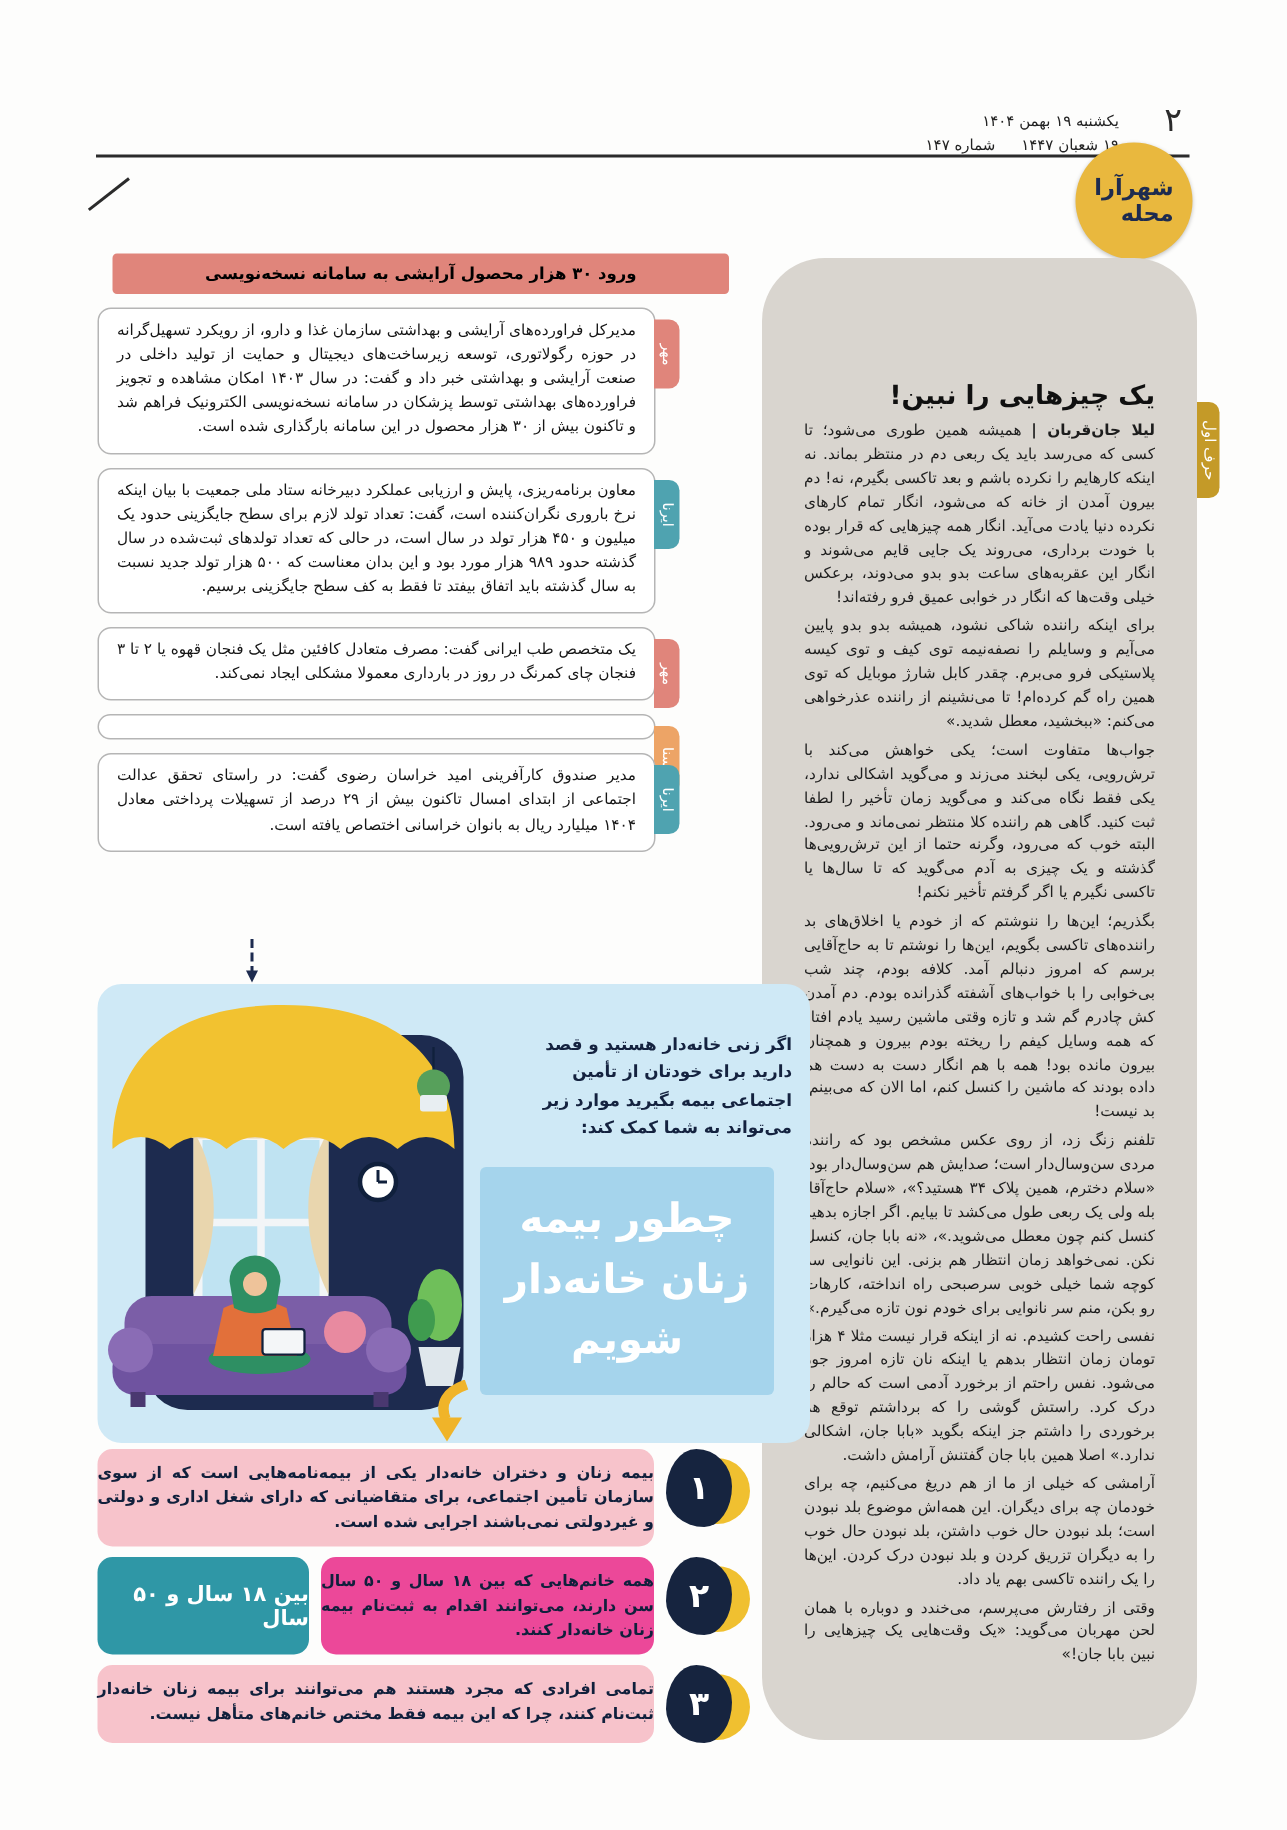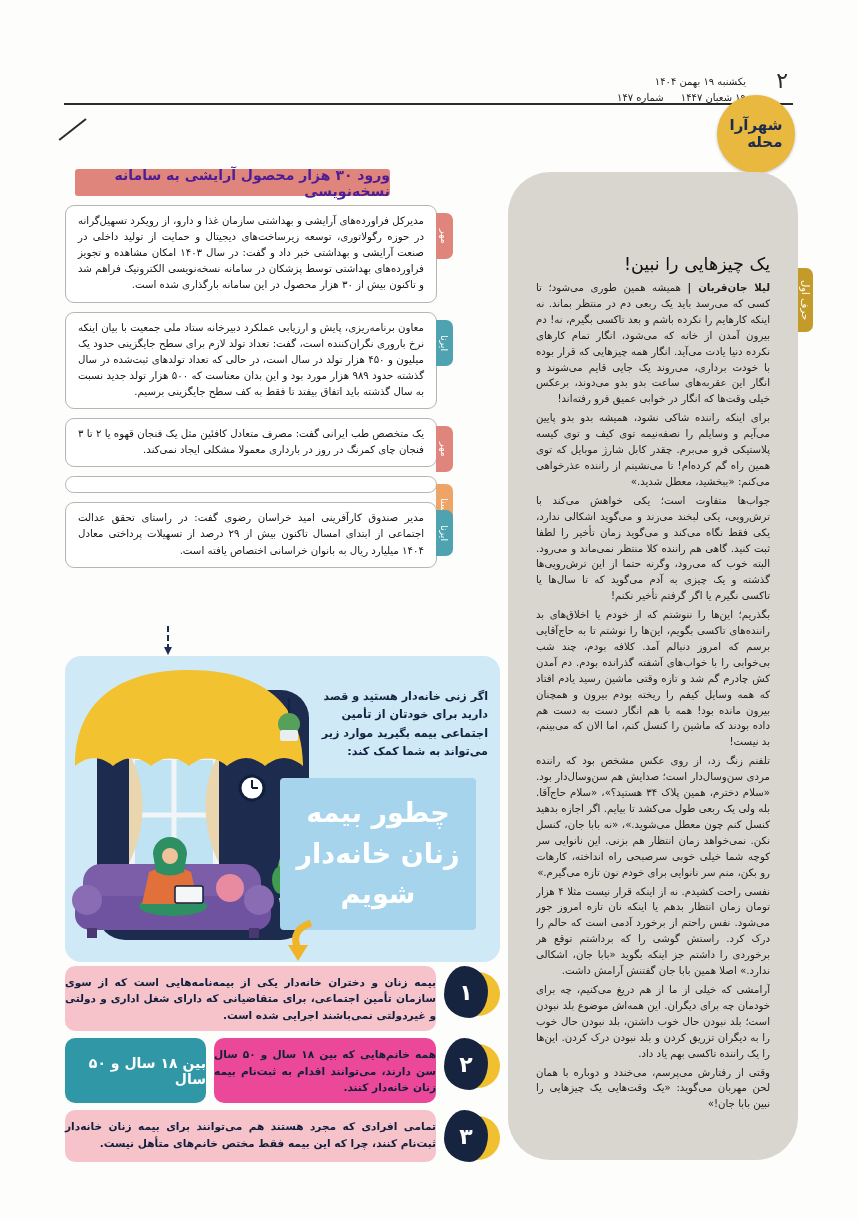--- a/index.html
+++ b/index.html
@@ -12,49 +12,49 @@
           transform:rotate(-38deg);transform-origin:right center;}
   .page-num{position:absolute;top:68px;right:70px;font-size:22px;color:#2b2b2b;}
   .dates{position:absolute;top:74px;right:112px;text-align:right;font-size:10px;color:#222;line-height:1.55;}
   .dates .l2 span{margin-left:14px;}
   .logo{position:absolute;top:95px;right:63px;width:78px;height:78px;border-radius:50%;
         background:#e9b83e;display:flex;align-items:center;justify-content:center;text-align:right;
         color:#1d2b4f;font-weight:bold;font-size:15px;line-height:1.15;white-space:pre-line;
         box-shadow:0 1px 3px rgba(0,0,0,.25);}
 
   
-  .headline{position:absolute;top:169px;left:75px;width:315px;height:27px;background:#e0857b;
-            color:#4c1d95;font-weight:bold;font-size:14px;display:flex;align-items:center;
+  .headline{position:absolute;top:169px;left:75px;width:411px;height:27px;background:#e0857b;
+            color:#000000;font-weight:bold;font-size:11px;display:flex;align-items:center;
             justify-content:center;border-radius:3px;}
   .news-col{position:absolute;top:205px;left:65px;width:372px;display:flex;flex-direction:column;gap:9px;justify-content:flex-end;}
   .news-item{position:relative;background:#fff;border:1.3px solid #b5b5b5;border-radius:9px;
              padding:7px 12px 8px;box-sizing:border-box;}
   .news-item p{margin:0;font-size:10.2px;line-height:1.58;text-align:justify;color:#151515;}
   .agency-tab{position:absolute;right:-17px;top:7px;width:17px;height:46px;border-radius:0 7px 7px 0;
               writing-mode:vertical-rl;display:flex;align-items:center;justify-content:center;
               color:#fff;font-size:9.5px;}
   .t-mehr{background:#e0857b;} .t-irna{background:#4fa3b0;} .t-isna{background:#eda466;}
 
   
   .column{position:absolute;left:508px;top:172px;width:290px;height:988px;background:#d9d5cf;
           border-radius:42px;}
   .col-tab{position:absolute;right:-15px;top:96px;width:15px;height:64px;background:#c49a28;
            border-radius:0 7px 7px 0;writing-mode:vertical-rl;color:#fff;font-size:10px;
            display:flex;align-items:center;justify-content:center;letter-spacing:1px;}
-  .col-title{margin:0;padding:82px 28px 6px;font-size:17.5px;font-weight:normal;color:#101010;}
+  .col-title{margin:0;padding:82px 28px 6px;font-size:17.5px;font-weight:bold;color:#101010;}
   .col-body{margin:0 28px;height:856px;overflow:hidden;font-size:10.2px;line-height:1.56;
             text-align:justify;color:#1d1d1d;}
   .col-body p{margin:0 0 3px;}
   .byline{font-weight:bold;}
 
   
   .connector{position:absolute;left:167px;top:626px;height:24px;width:0;border-left:2px dashed #1d2b4f;}
   .connector::after{content:"";position:absolute;left:-5px;bottom:-9px;border:4px solid transparent;
                     border-top:8px solid #1d2b4f;}
-  .sky{position:absolute;left:65px;top:656px;width:435px;height:306px;background:#cfe9f6;border-radius:16px;}
+  .sky{position:absolute;left:65px;top:656px;width:435px;height:306px;background:#cfe9f6;border-radius:16px;padding-left:40px;}
   .illus{position:absolute;left:2px;top:2px;}
   .intro{position:absolute;top:32px;right:12px;width:180px;margin:0;font-size:11.2px;font-weight:bold;
          color:#14223f;line-height:1.65;text-align:right;}
   .big-title{position:absolute;top:122px;right:24px;width:196px;height:152px;background:#a5d4ec;
              border-radius:4px;display:flex;align-items:center;justify-content:center;text-align:center;
              color:#fff;font-weight:bold;font-size:27px;line-height:1.5;white-space:pre-line;}
   .curve-arrow{position:absolute;left:218px;top:264px;}
   .rows{position:absolute;left:65px;top:966px;width:435px;display:flex;flex-direction:column;gap:7px;}
   .row{display:flex;gap:8px;align-items:stretch;}
   .numblob{flex:0 0 56px;position:relative;min-height:52px;}

